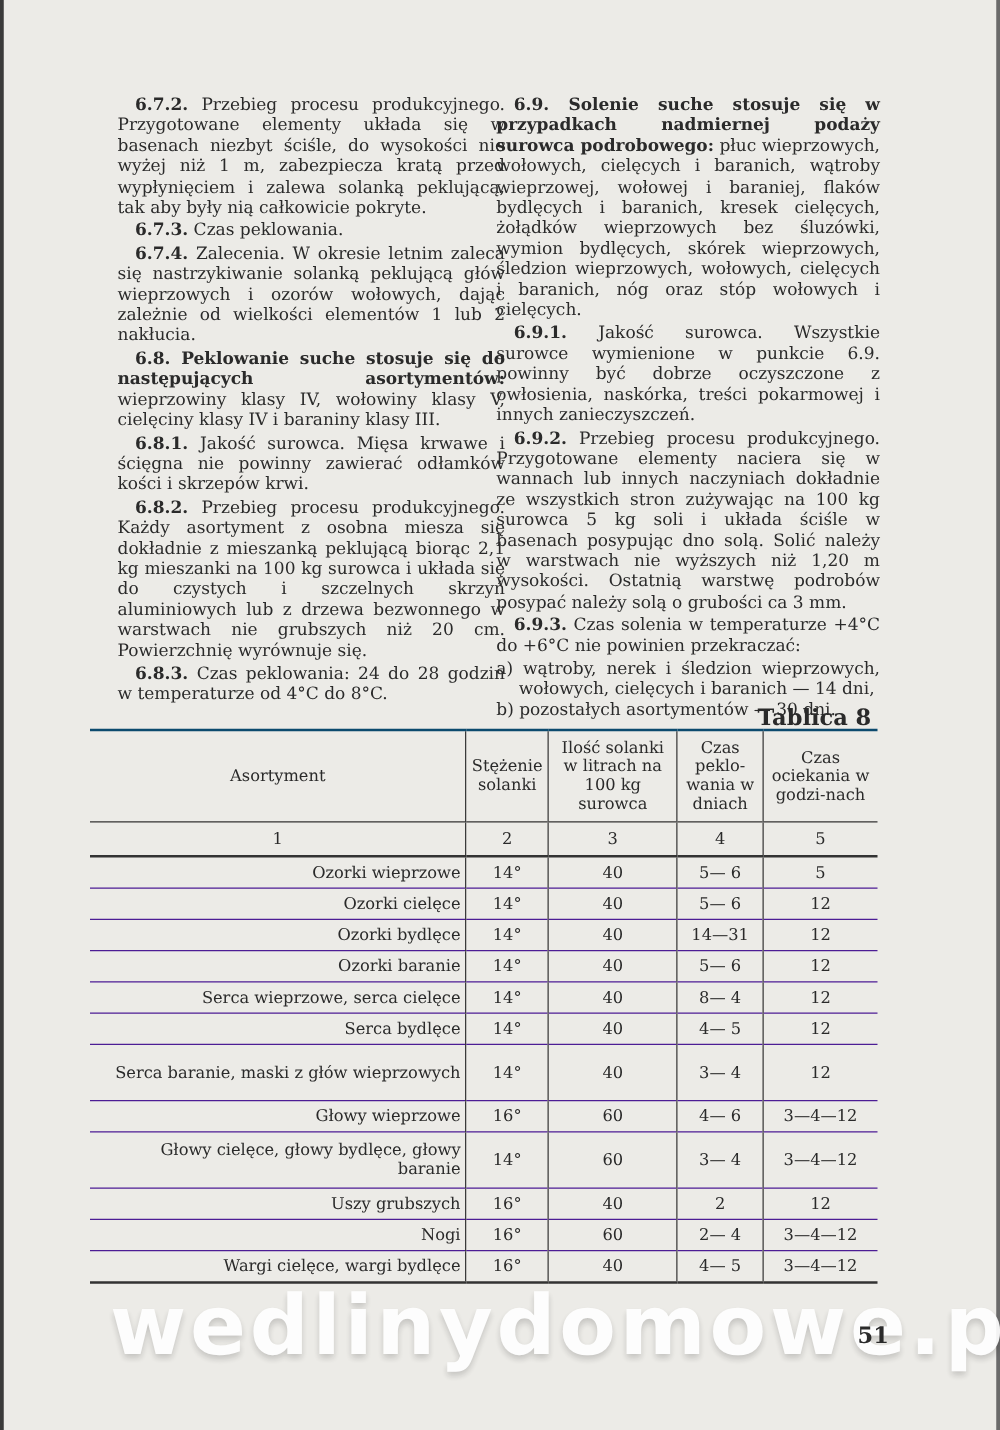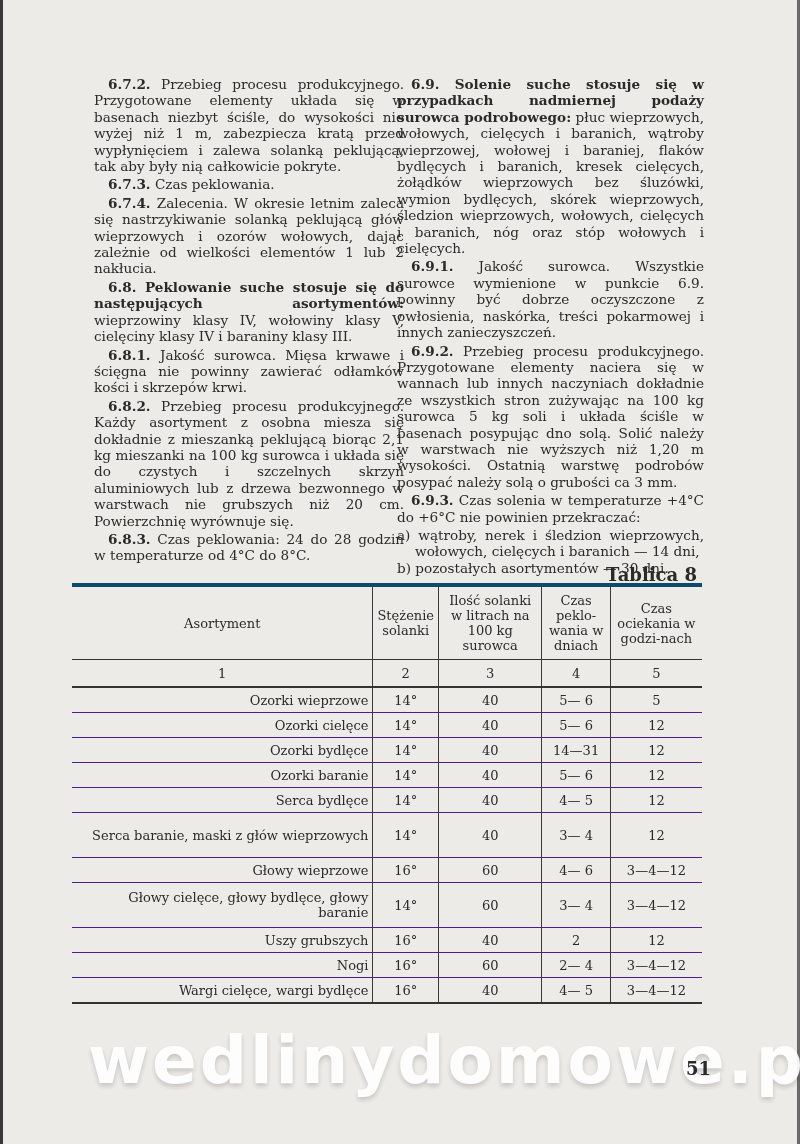--- a/index.html
+++ b/index.html
@@ -29,21 +29,21 @@
   }
   table.t8 {
     position: absolute; left: 72px; top: 583px; width: 630px;
     border-collapse: collapse; font-size: 13px; line-height: 15px;
   }
   table.t8 th, table.t8 td {
     border-left: 1px solid #3a3a3a; padding: 0 4px; vertical-align: middle;
     text-align: center; font-weight: normal;
   }
   table.t8 th:first-child, table.t8 td:first-child { border-left: none; }
-  table.t8 thead tr.head th { border-top: 4px solid #0c4a6e; height: 72px; }
+  table.t8 thead tr.head th { border-top: 2px solid #0c4a6e; height: 72px; }
   table.t8 thead tr.nums th { border-top: 1px solid #333; height: 26px; }
   table.t8 tbody tr td { border-top: 1px solid #4c1d95; height: 24px; }
   table.t8 tbody tr:first-child td { border-top: 2px solid #333; }
   table.t8 tbody tr.tall td { height: 44px; }
   table.t8 tbody tr:last-child td { border-bottom: 2px solid #333; }
   table.t8 td.name { text-align: right; padding-left: 12px; }
   table.t8 td.name .wrap { display: inline-block; padding-left: 14px; text-indent: -14px; }
   .col-1 { width: 300px; } .col-2 { width: 56px; } .col-3 { width: 96px; }
   .col-4 { width: 60px; } .col-5 { width: 84px; margin-top: 17px; }
 
@@ -128,20 +128,27 @@
         <td>12</td>
       </tr>
       <tr>
         <td class="name"><span class="wrap">Ozorki baranie</span></td>
         <td>14°</td>
         <td>40</td>
         <td>5— 6</td>
         <td>12</td>
       </tr>
       <tr>
+        <td class="name"><span class="wrap">Serca wieprzowe, serca cielęce</span></td>
+        <td>14°</td>
+        <td>40</td>
+        <td>8— 4</td>
+        <td>12</td>
+      </tr>
+      <tr>
         <td class="name"><span class="wrap">Serca bydlęce</span></td>
         <td>14°</td>
         <td>40</td>
         <td>4— 5</td>
         <td>12</td>
       </tr>
       <tr class="tall">
         <td class="name"><span class="wrap">Serca baranie, maski z głów wieprzowych</span></td>
         <td>14°</td>
         <td>40</td>

